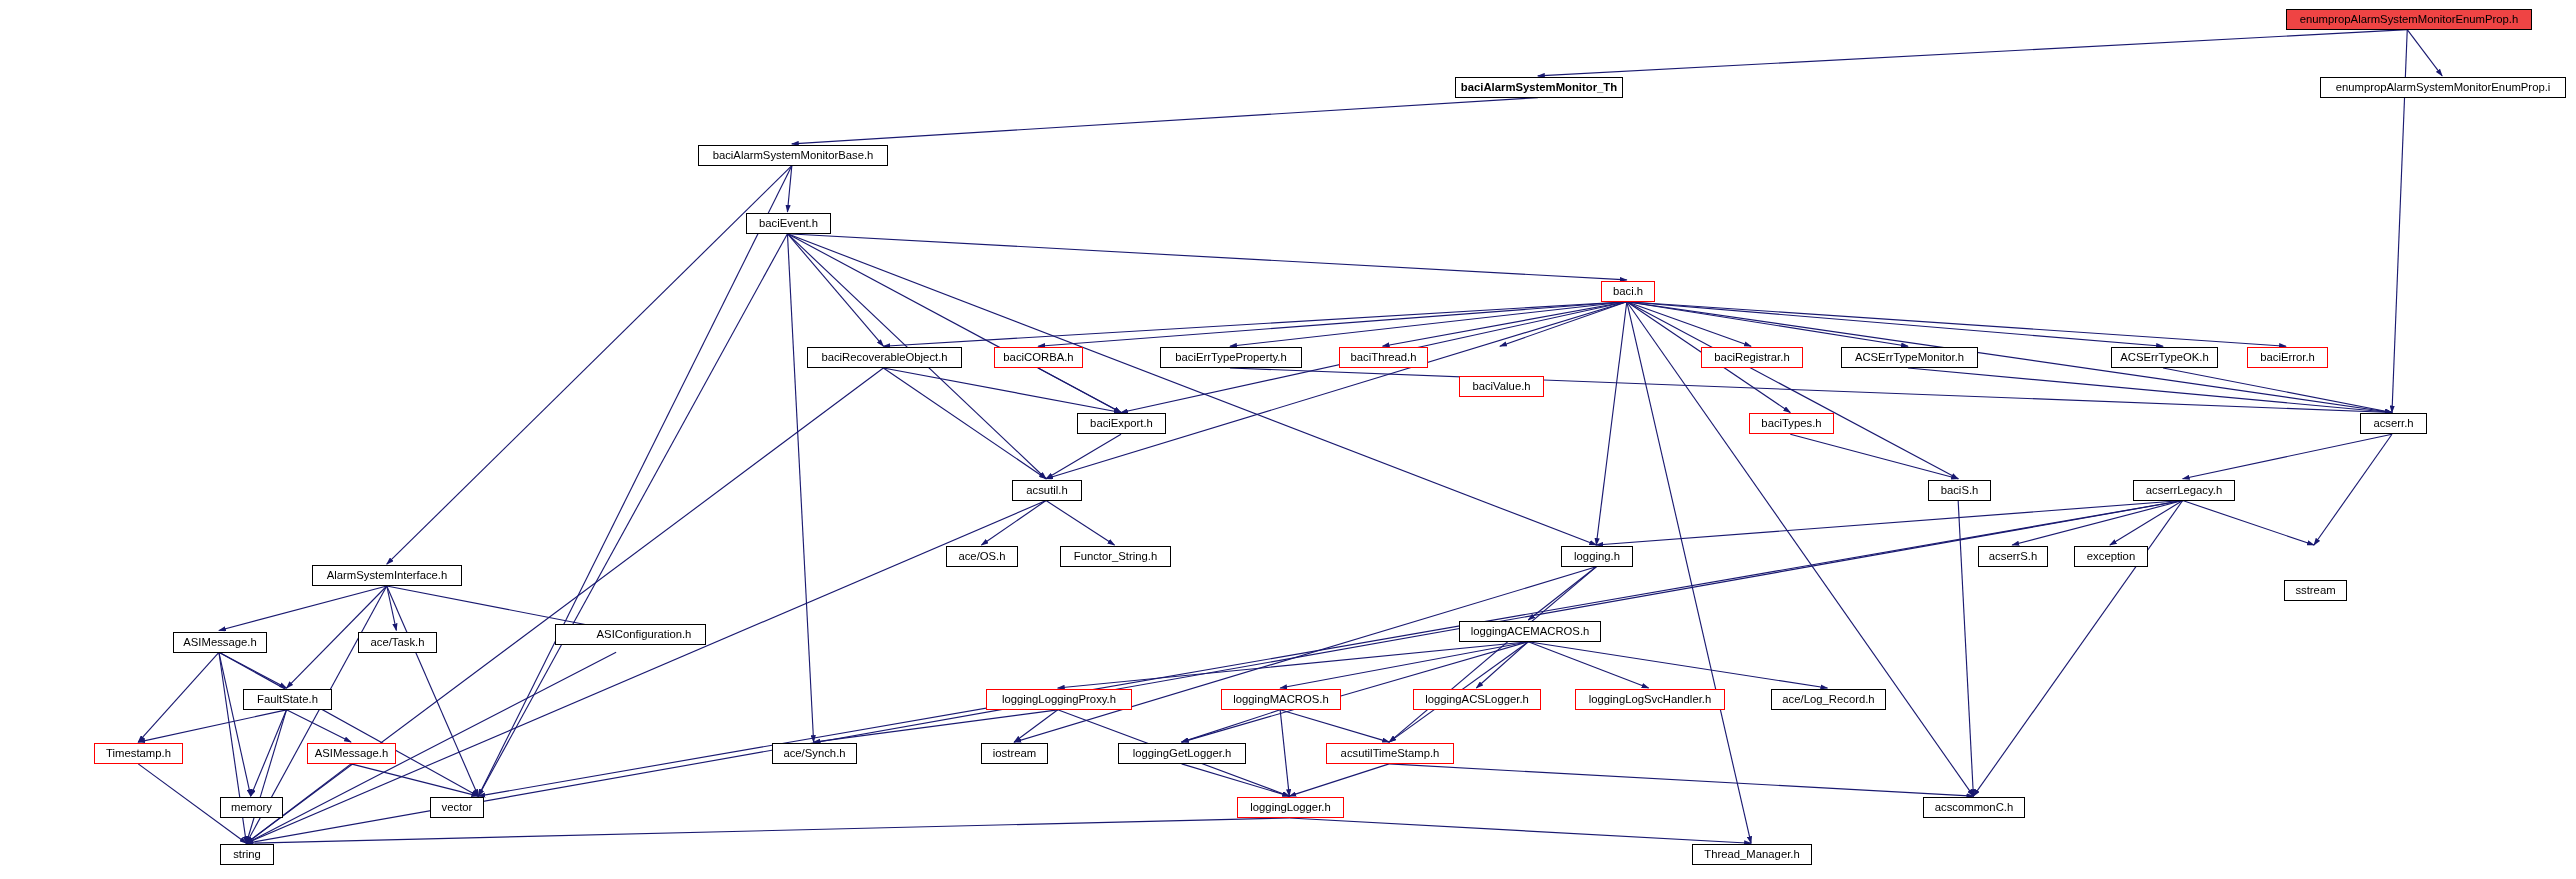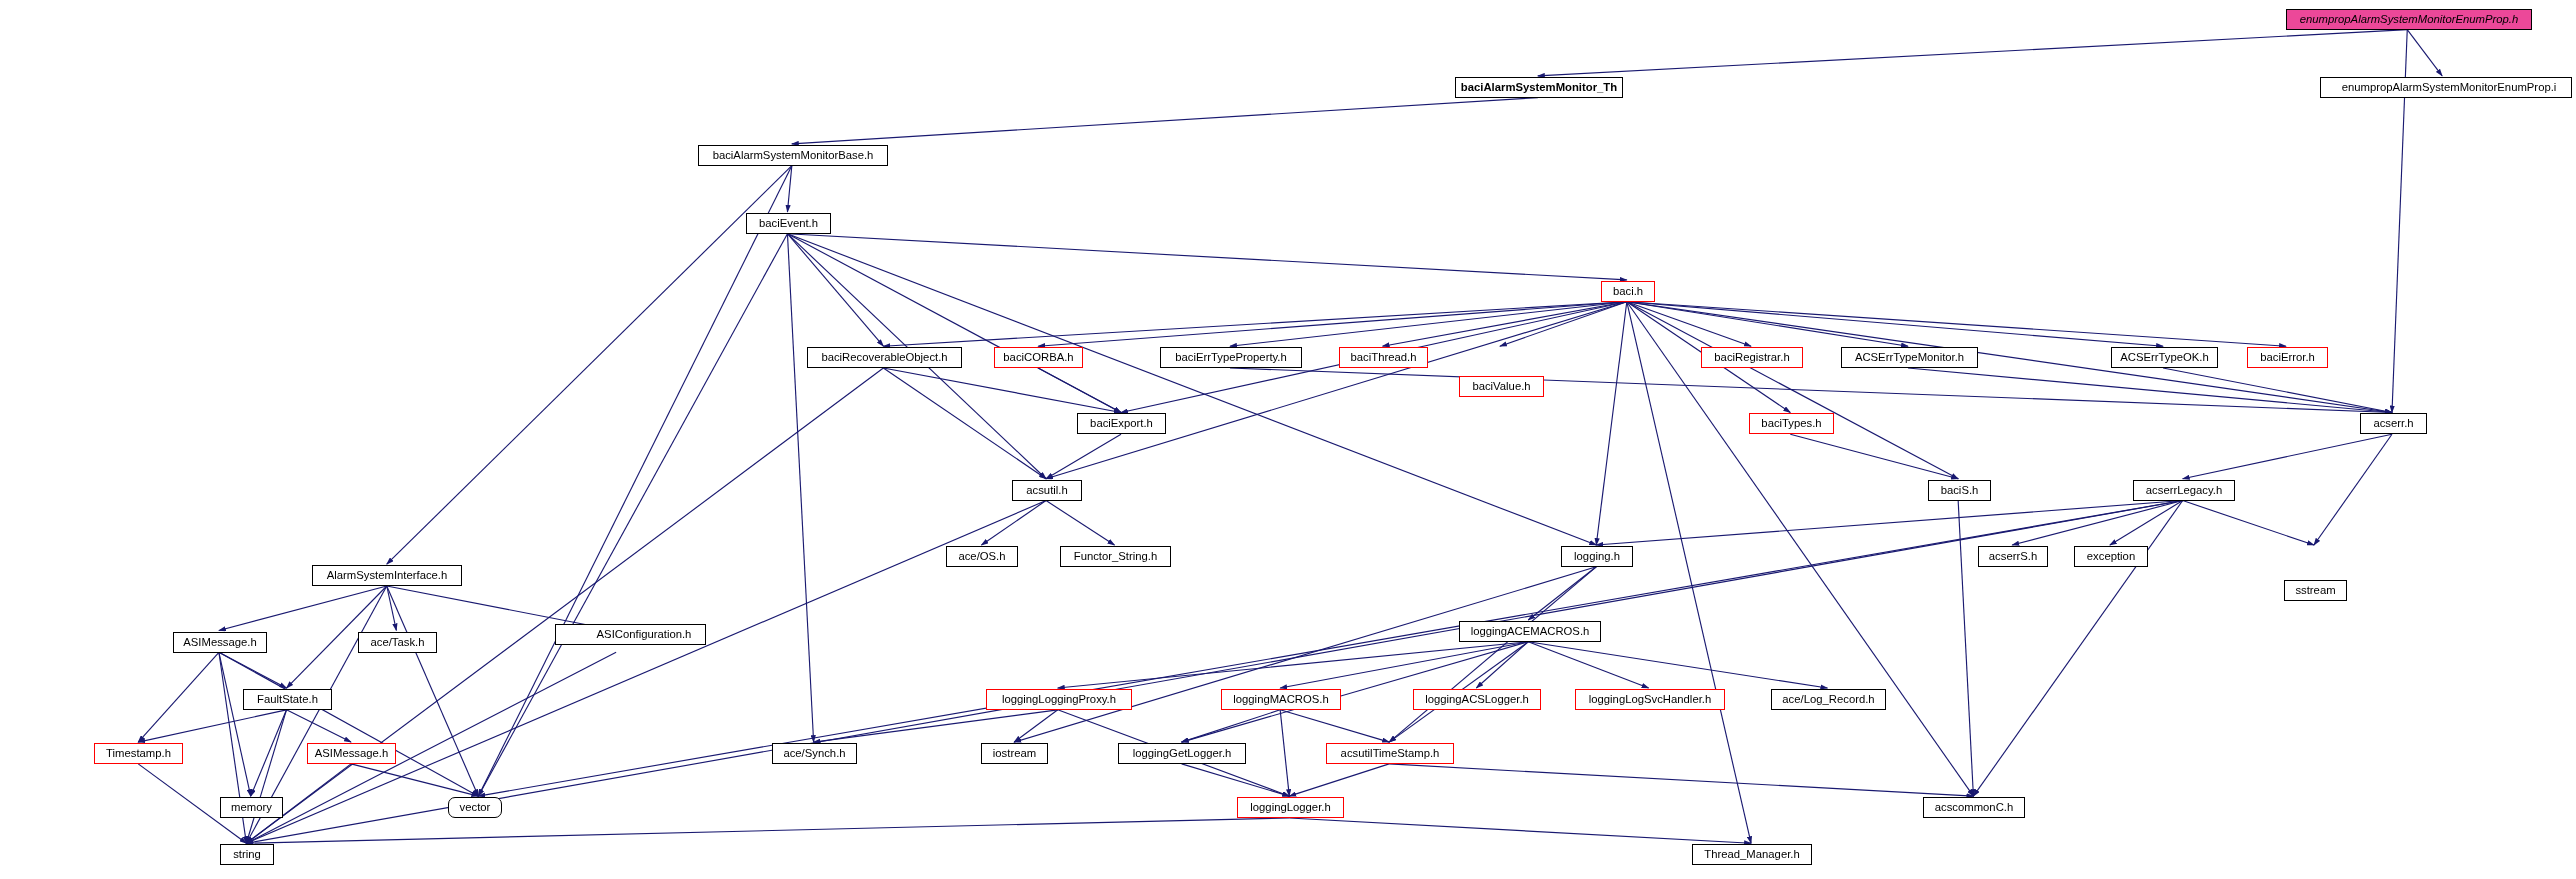--- a/index.html
+++ b/index.html
@@ -26,21 +26,21 @@
     font-size:11.3px;
     color:#000000;
     background:#ffffff;
     border:0.9px solid #000000;
     white-space:nowrap;
     overflow:hidden;
     box-sizing:content-box;
     cursor:pointer;
   }
   .node.truncated { border-color:#ff0000; }
-  .node.root { background:#ec4899;font-style:italic; }
+  .node.root { background:#ef4444; }
 </style>
 </head>
 <body>
 
 <div id="graph">
   <svg id="edges" width="2576" height="879" xmlns="http://www.w3.org/2000/svg" viewBox="0 0 2953 1008">
     <defs>
       <marker id="arrow" markerWidth="9" markerHeight="6" refX="8" refY="3" orient="auto" markerUnits="userSpaceOnUse">
         <path d="M0,0 L9,3 L0,6 z" fill="#191970"></path>
       </marker>
@@ -134,21 +134,21 @@
       <line x1="328" y1="814" x2="402" y2="851" stroke="#191970" stroke-width="1.3" marker-end="url(#arrow)"></line>
       <line x1="328" y1="814" x2="287" y2="913" stroke="#191970" stroke-width="1.3" marker-end="url(#arrow)"></line>
       <line x1="328" y1="814" x2="282" y2="967" stroke="#191970" stroke-width="1.3" marker-end="url(#arrow)"></line>
       <line x1="158" y1="876" x2="282" y2="967" stroke="#191970" stroke-width="1.3" marker-end="url(#arrow)"></line>
       <line x1="402" y1="876" x2="282" y2="967" stroke="#191970" stroke-width="1.3" marker-end="url(#arrow)"></line>
       <line x1="402" y1="876" x2="548" y2="913" stroke="#191970" stroke-width="1.3" marker-end="url(#arrow)"></line>
       <line x1="706" y1="748" x2="282" y2="967" stroke="#191970" stroke-width="1.3" marker-end="url(#arrow)"></line>
     </svg>
 <div class="node root" style="left: 2286px; top: 8.7px; width: 244px;">enumpropAlarmSystemMonitorEnumProp.h</div>
     <div class="node normal" style="left: 1455px; top: 77px; width: 166px; font-weight: bold;">baciAlarmSystemMonitor_Th</div>
-    <div class="node normal" style="left: 2320px; top: 77px; width: 244px; padding-left: 6px;">enumpropAlarmSystemMonitorEnumProp.i</div>
+    <div class="node normal" style="left: 2320px; top: 77px; width: 244px;">enumpropAlarmSystemMonitorEnumProp.i</div>
     <div class="node normal" style="left: 698px; top: 145px; width: 188px;">baciAlarmSystemMonitorBase.h</div>
     <div class="node normal" style="left: 746px; top: 213px; width: 83px;">baciEvent.h</div>
     <div class="node truncated" style="left: 1601px; top: 281px; width: 52px;">baci.h</div>
     <div class="node normal" style="left: 807px; top: 347px; width: 153px;">baciRecoverableObject.h</div>
     <div class="node truncated" style="left: 994px; top: 347px; width: 87px;">baciCORBA.h</div>
     <div class="node normal" style="left: 1160px; top: 347px; width: 140px;">baciErrTypeProperty.h</div>
     <div class="node truncated" style="left: 1339px; top: 347px; width: 87px;">baciThread.h</div>
     <div class="node truncated" style="left: 1459px; top: 347px; width: 83px; margin-top: 29px;">baciValue.h</div>
     <div class="node truncated" style="left: 1701px; top: 347px; width: 100px;">baciRegistrar.h</div>
     <div class="node normal" style="left: 1841px; top: 347px; width: 135px;">ACSErrTypeMonitor.h</div>
@@ -176,20 +176,20 @@
     <div class="node truncated" style="left: 1413px; top: 689px; width: 126px;">loggingACSLogger.h</div>
     <div class="node truncated" style="left: 1575px; top: 689px; width: 148px;">loggingLogSvcHandler.h</div>
     <div class="node normal" style="left: 1771px; top: 689px; width: 113px;">ace/Log_Record.h</div>
     <div class="node normal" style="left: 243px; top: 689px; width: 87px;">FaultState.h</div>
     <div class="node truncated" style="left: 94px; top: 743px; width: 87px;">Timestamp.h</div>
     <div class="node truncated" style="left: 307px; top: 743px; width: 87px;">ASIMessage.h</div>
     <div class="node normal" style="left: 772px; top: 743px; width: 83px;">ace/Synch.h</div>
     <div class="node normal" style="left: 981px; top: 743px; width: 65px;">iostream</div>
     <div class="node normal" style="left: 1118px; top: 743px; width: 126px;">loggingGetLogger.h</div>
     <div class="node truncated" style="left: 1326px; top: 743px; width: 126px;">acsutilTimeStamp.h</div>
-    <div class="node normal" style="left: 448px; top: 797px; width: 52px; border-radius: 7px;">vector</div>
+    <div class="node normal" style="left: 430px; top: 797px; width: 52px;">vector</div>
     <div class="node truncated" style="left: 1237px; top: 797px; width: 105px;">loggingLogger.h</div>
     <div class="node normal" style="left: 1923px; top: 797px; width: 100px;">acscommonC.h</div>
     <div class="node normal" style="left: 220px; top: 797px; width: 61px;">memory</div>
     <div class="node normal" style="left: 220px; top: 844px; width: 52px;">string</div>
     <div class="node normal" style="left: 1692px; top: 844px; width: 118px;">Thread_Manager.h</div>
   </div>
 
 
 </body></html>

